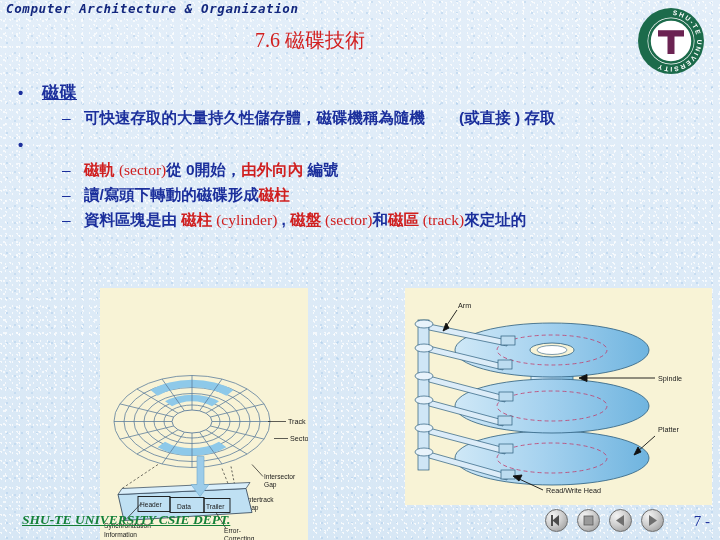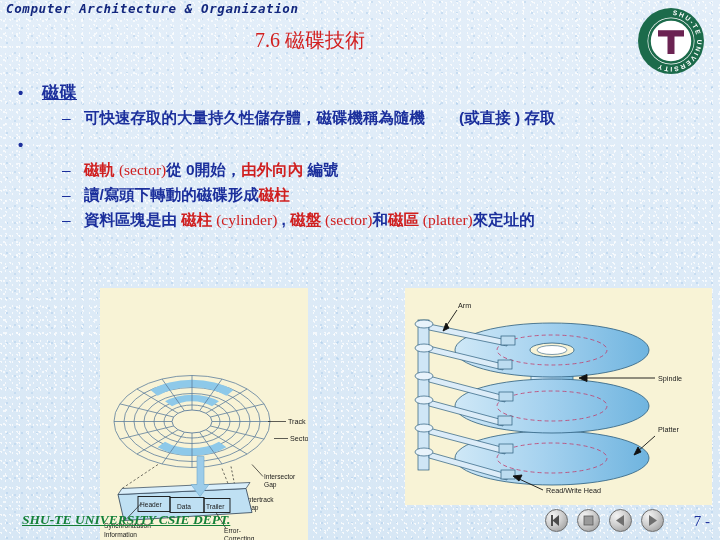--- a/index.html
+++ b/index.html
@@ -220,21 +220,21 @@
       <span class="l2txt"><span class="red">磁軌</span><span class="red lat"> (sector)</span><span class="blue">從 0開始，</span><span class="red">由外向內</span><span class="blue"> 編號</span></span>
     </div>
 
     <div class="l2">
       <span class="dash">–</span>
       <span class="l2txt"><span class="blue">讀/寫頭下轉動的磁碟形成</span><span class="red">磁柱</span></span>
     </div>
 
     <div class="l2">
       <span class="dash">–</span>
-      <span class="l2txt"><span class="blue">資料區塊是由 </span><span class="red">磁柱</span><span class="red lat"> (cylinder)</span><span class="blue"> , </span><span class="red">磁盤</span><span class="red lat"> (sector)</span><span class="blue">和</span><span class="red">磁區</span><span class="red lat"> (platter)</span><span class="blue">來定址的</span></span>
+      <span class="l2txt"><span class="blue">資料區塊是由 </span><span class="red">磁柱</span><span class="red lat"> (cylinder)</span><span class="blue"> , </span><span class="red">磁盤</span><span class="red lat"> (sector)</span><span class="blue">和</span><span class="red">磁區</span><span class="red lat"> (track)</span><span class="blue">來定址的</span></span>
     </div>
 
   </div>
 
   <div class="figure" id="fig-left">
     <svg viewBox="0 0 208 232" xmlns="http://www.w3.org/2000/svg">
       <g transform="translate(92,105)">
 
         <g fill="none" stroke="#5d7d9c" stroke-width="0.8">
           <ellipse cx="0" cy="0" rx="78" ry="46"></ellipse>

